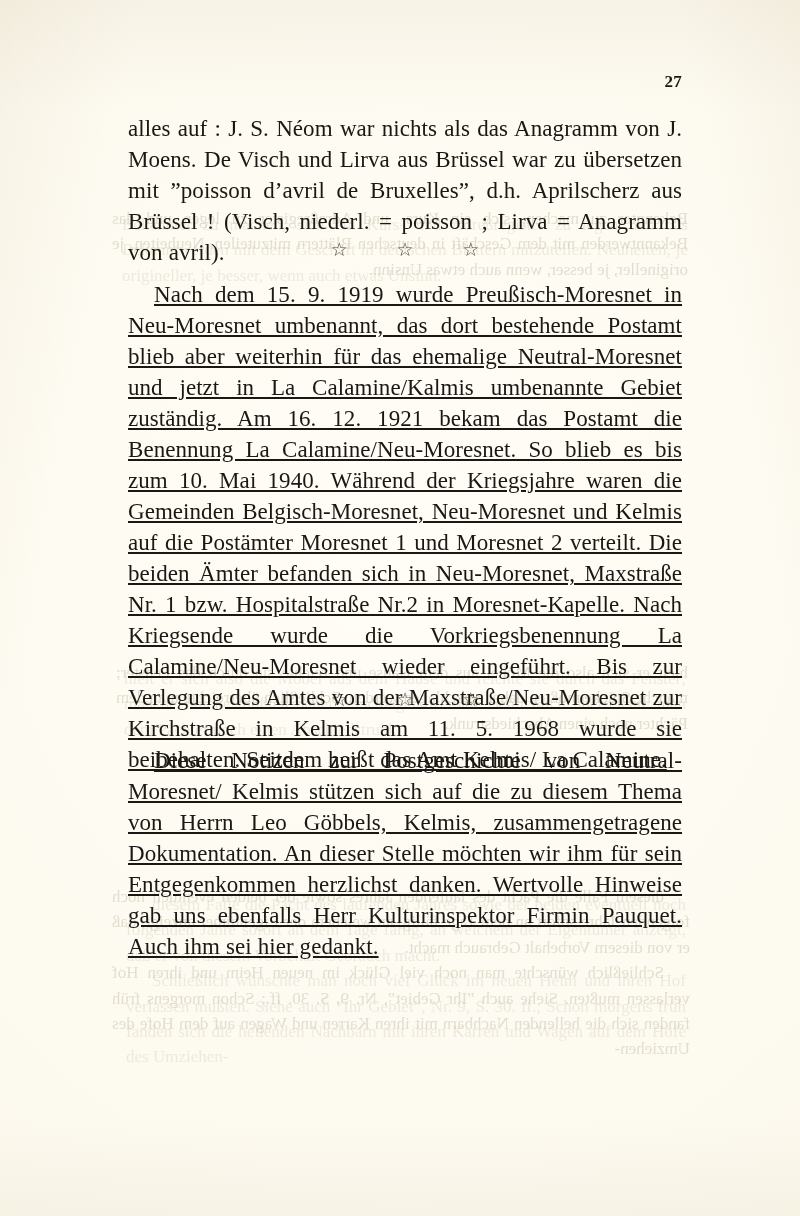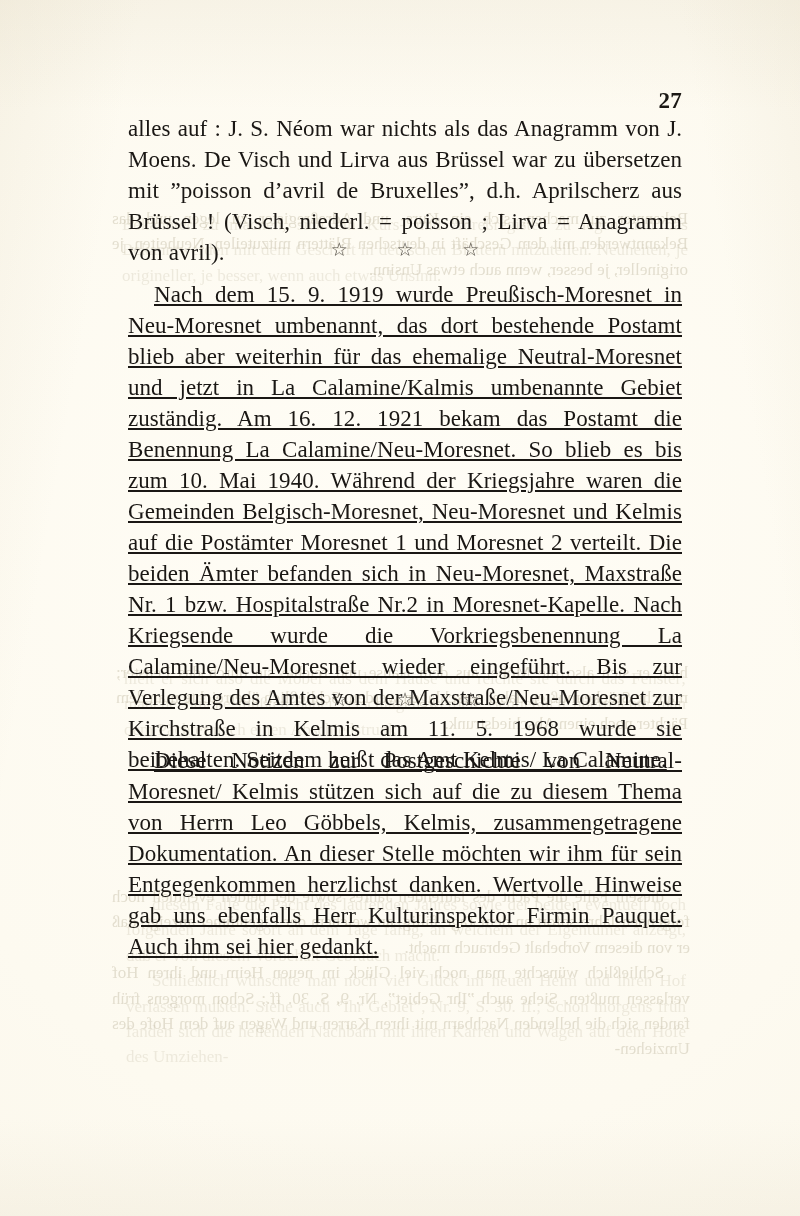--- a/index.html
+++ b/index.html
@@ -75,22 +75,22 @@
   #content {
     position: absolute;
     left: 128px;
     top: 0;
     width: 554px;
   }
 
   #folio {
     position: absolute;
     right: 0px;
-    top: 88px;
-    font-size: 23px;
+    top: 72px;
+    font-size: 17px;
     font-weight: 700;
     color: #1b1814;
     letter-spacing: 0.3px;
   }
 
   .block {
     position: absolute;
     left: 0;
     width: 554px;
     font-size: 23px;

